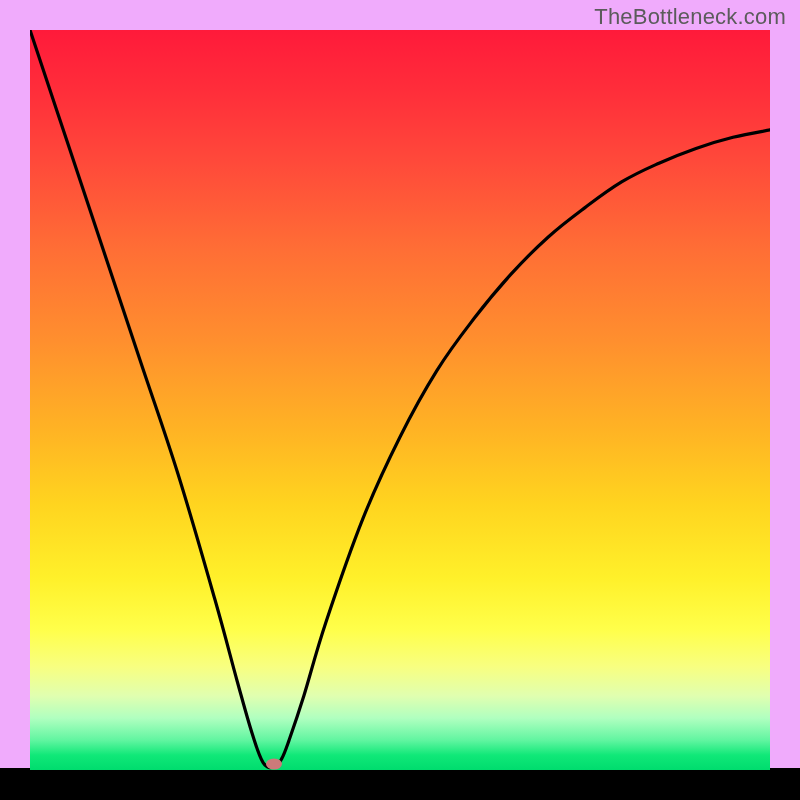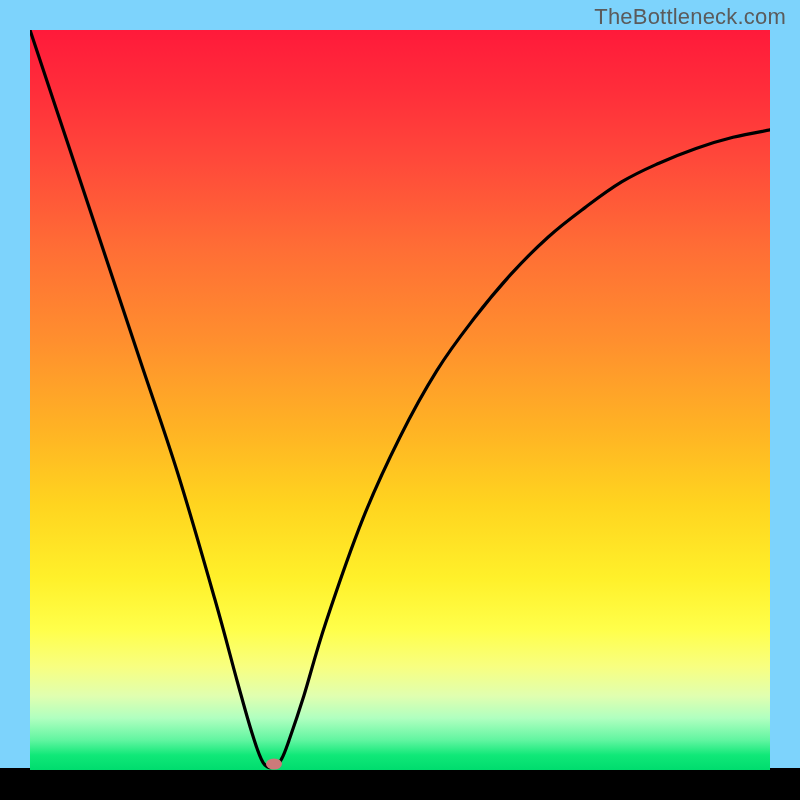--- a/index.html
+++ b/index.html
@@ -1,21 +1,21 @@
 <!DOCTYPE html>
 <html><head>
 <meta charset="utf-8">
 <style>
   * { margin: 0; padding: 0; box-sizing: border-box; }
   html, body { width: 800px; height: 800px; background: #000; overflow: hidden; }
   .frame {
     position: relative;
     width: 800px;
     height: 768px;
-    background: #7dd3fc;
+    background: #f0abfc;
   }
   .watermark {
     position: absolute;
     top: 4px;
     right: 14px;
     font-family: Arial, Helvetica, sans-serif;
     font-size: 22px;
     font-weight: 500;
     color: #5b5b5b;
     letter-spacing: 0.2px;

